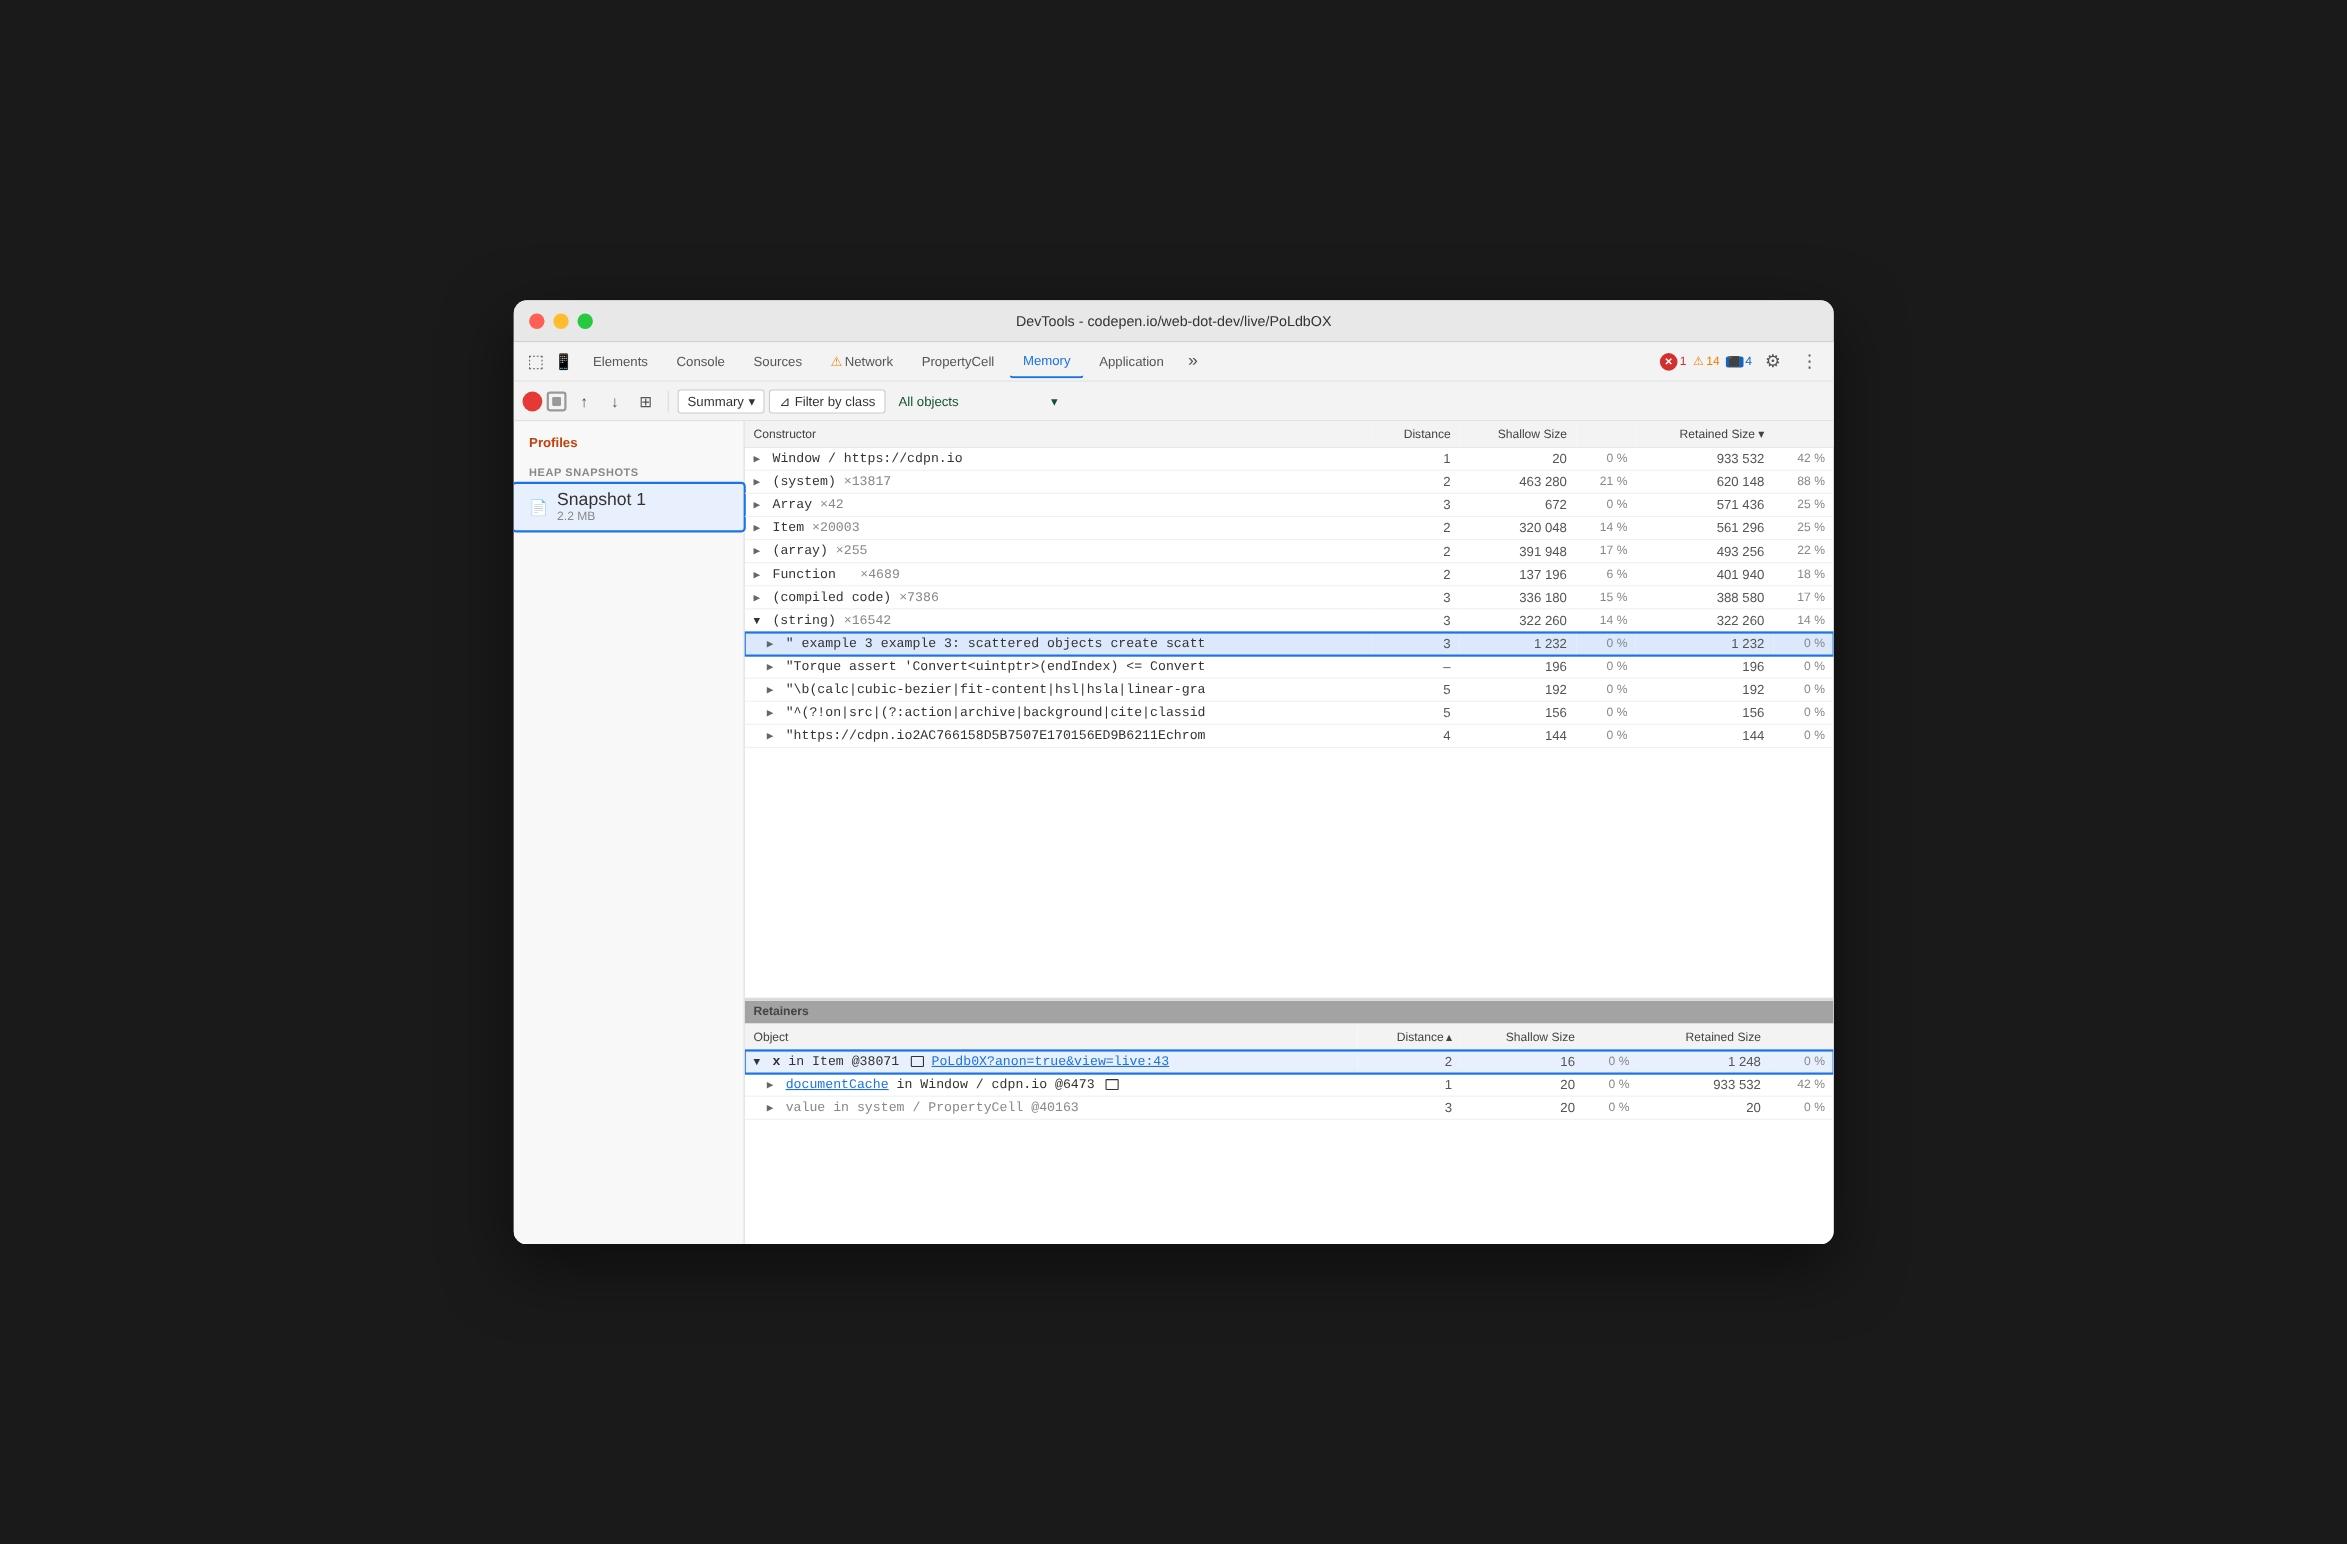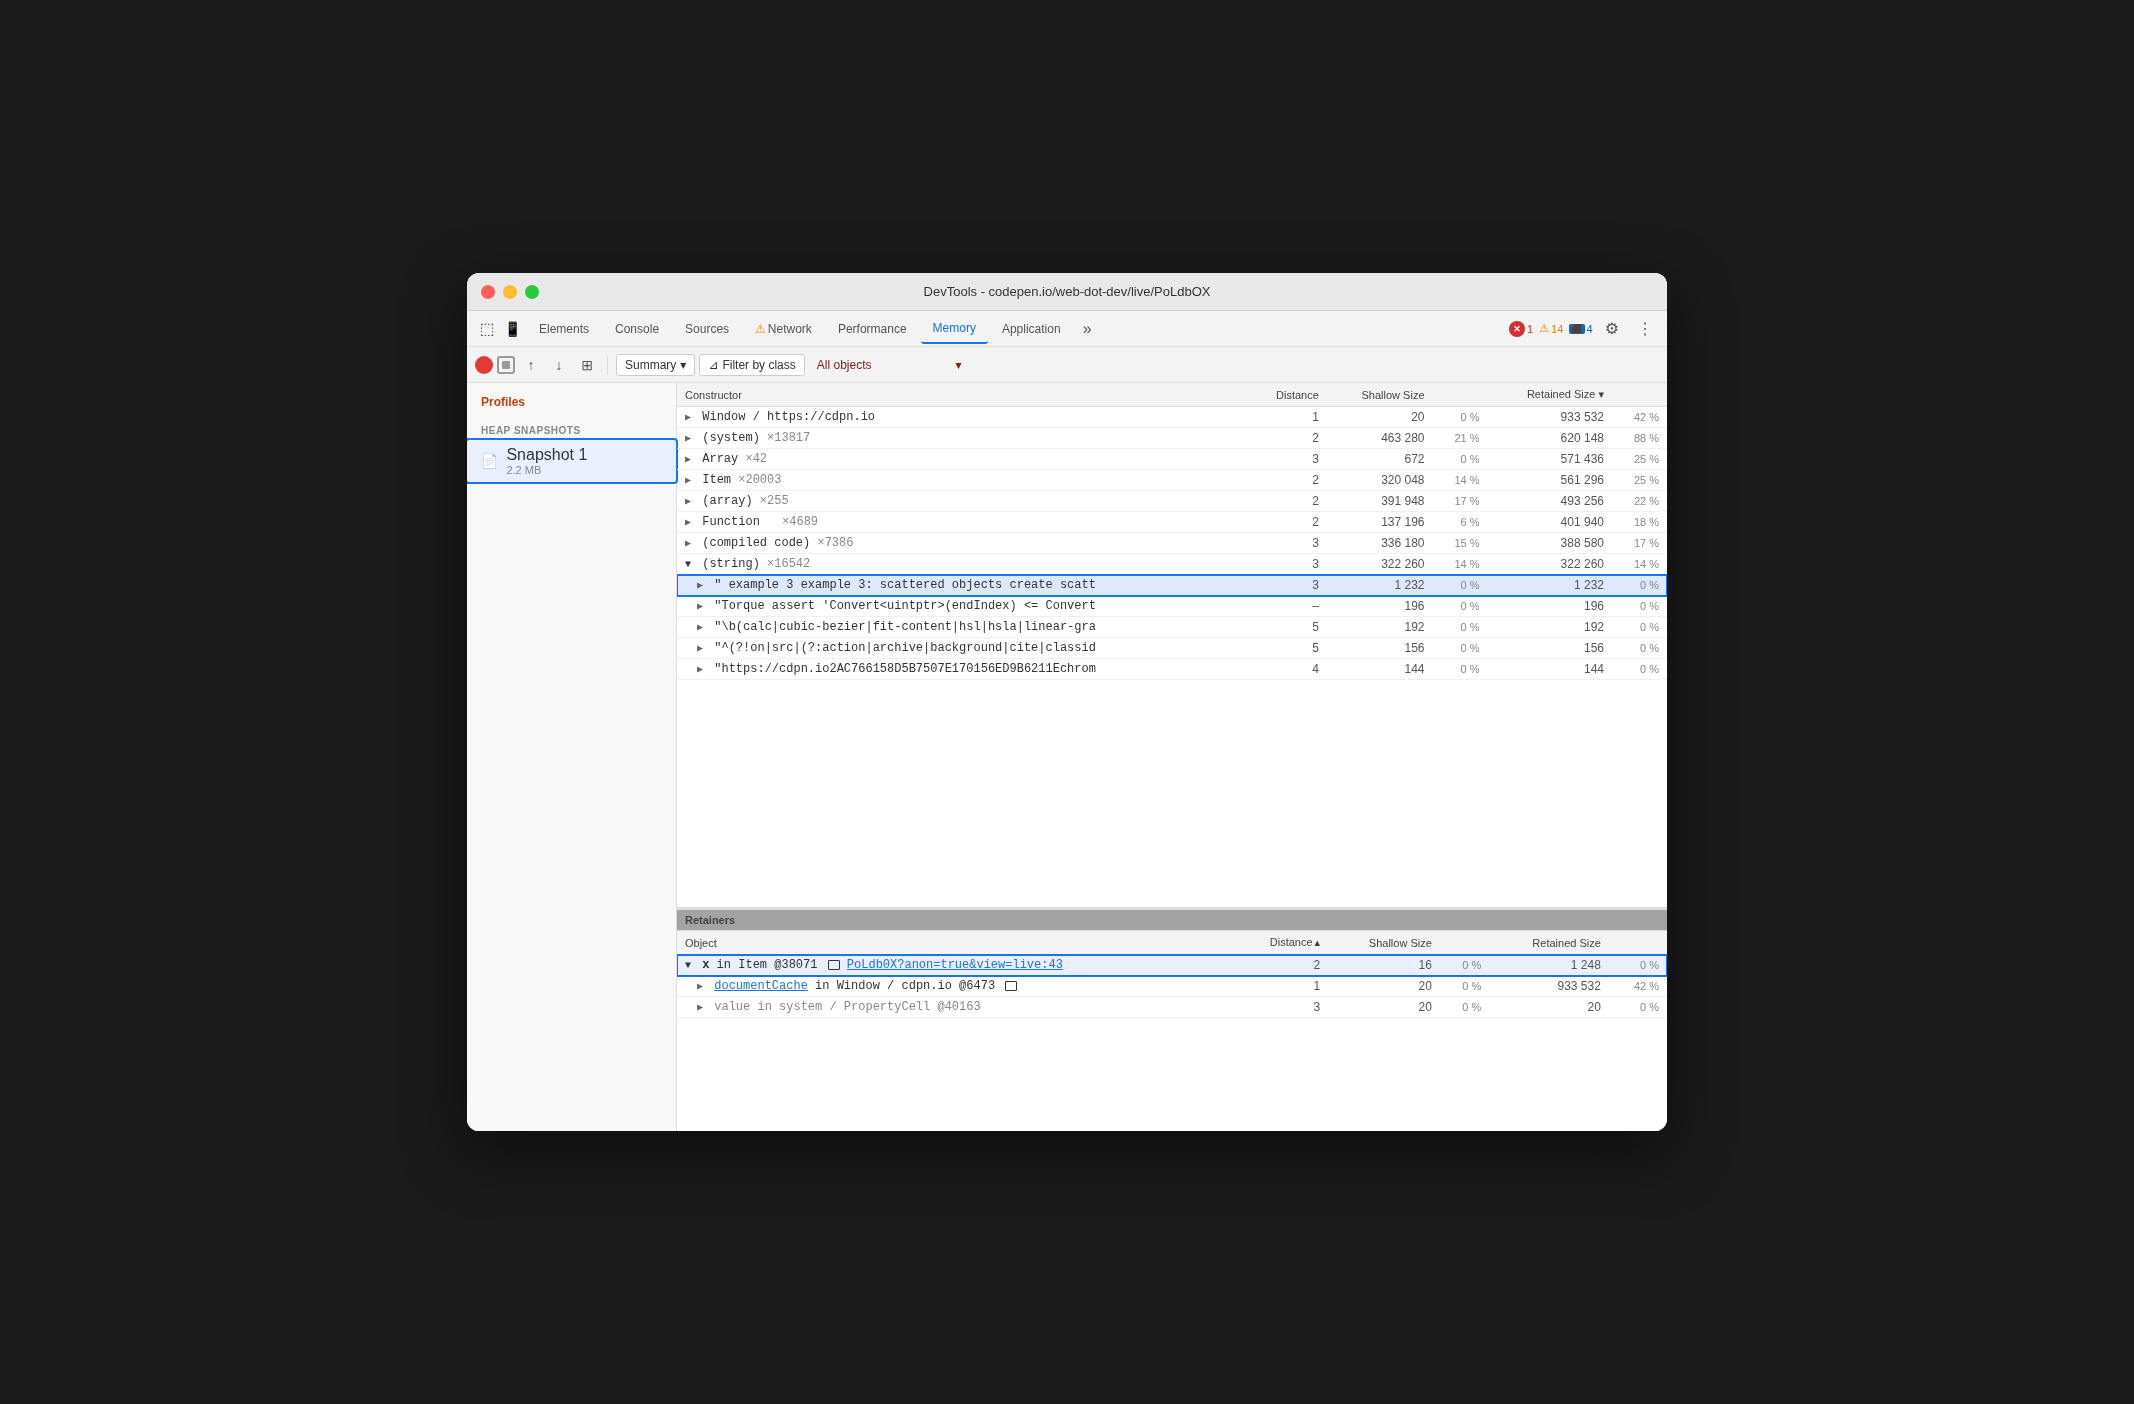--- a/index.html
+++ b/index.html
@@ -183,21 +183,21 @@
       color: #333;
     }
     .all-objects-btn {
       display: flex;
       align-items: center;
       gap: 4px;
       padding: 3px 8px;
       background: transparent;
       font-size: 12px;
       cursor: pointer;
-      color: #7f1d1d;
+      color: #14532d;
     }
     .main-content {
       display: flex;
       flex: 1;
       overflow: hidden;
     }
     .sidebar {
       width: 210px;
       background: #f8f8f8;
       border-right: 1px solid #ddd;
@@ -334,21 +334,21 @@
       <div class="toolbar-icon" style="font-size:16px;">⬚</div>
       <div class="toolbar-icon" style="font-size:14px;">📱</div>
 
       <div class="tab">Elements</div>
       <div class="tab">Console</div>
       <div class="tab">Sources</div>
       <div class="tab tab-warning">
         <span style="color:#f57c00;">⚠</span>
         <span>Network</span>
       </div>
-      <div class="tab">Performance</div>
+      <div class="tab">PropertyCell</div>
       <div class="tab active">Memory</div>
       <div class="tab">Application</div>
       <div class="tab-more">»</div>
 
       <div class="tab-badges">
         <div class="badge badge-error">
           <div class="error-circle">✕</div>
           <span>1</span>
         </div>
         <div class="badge badge-warning">

